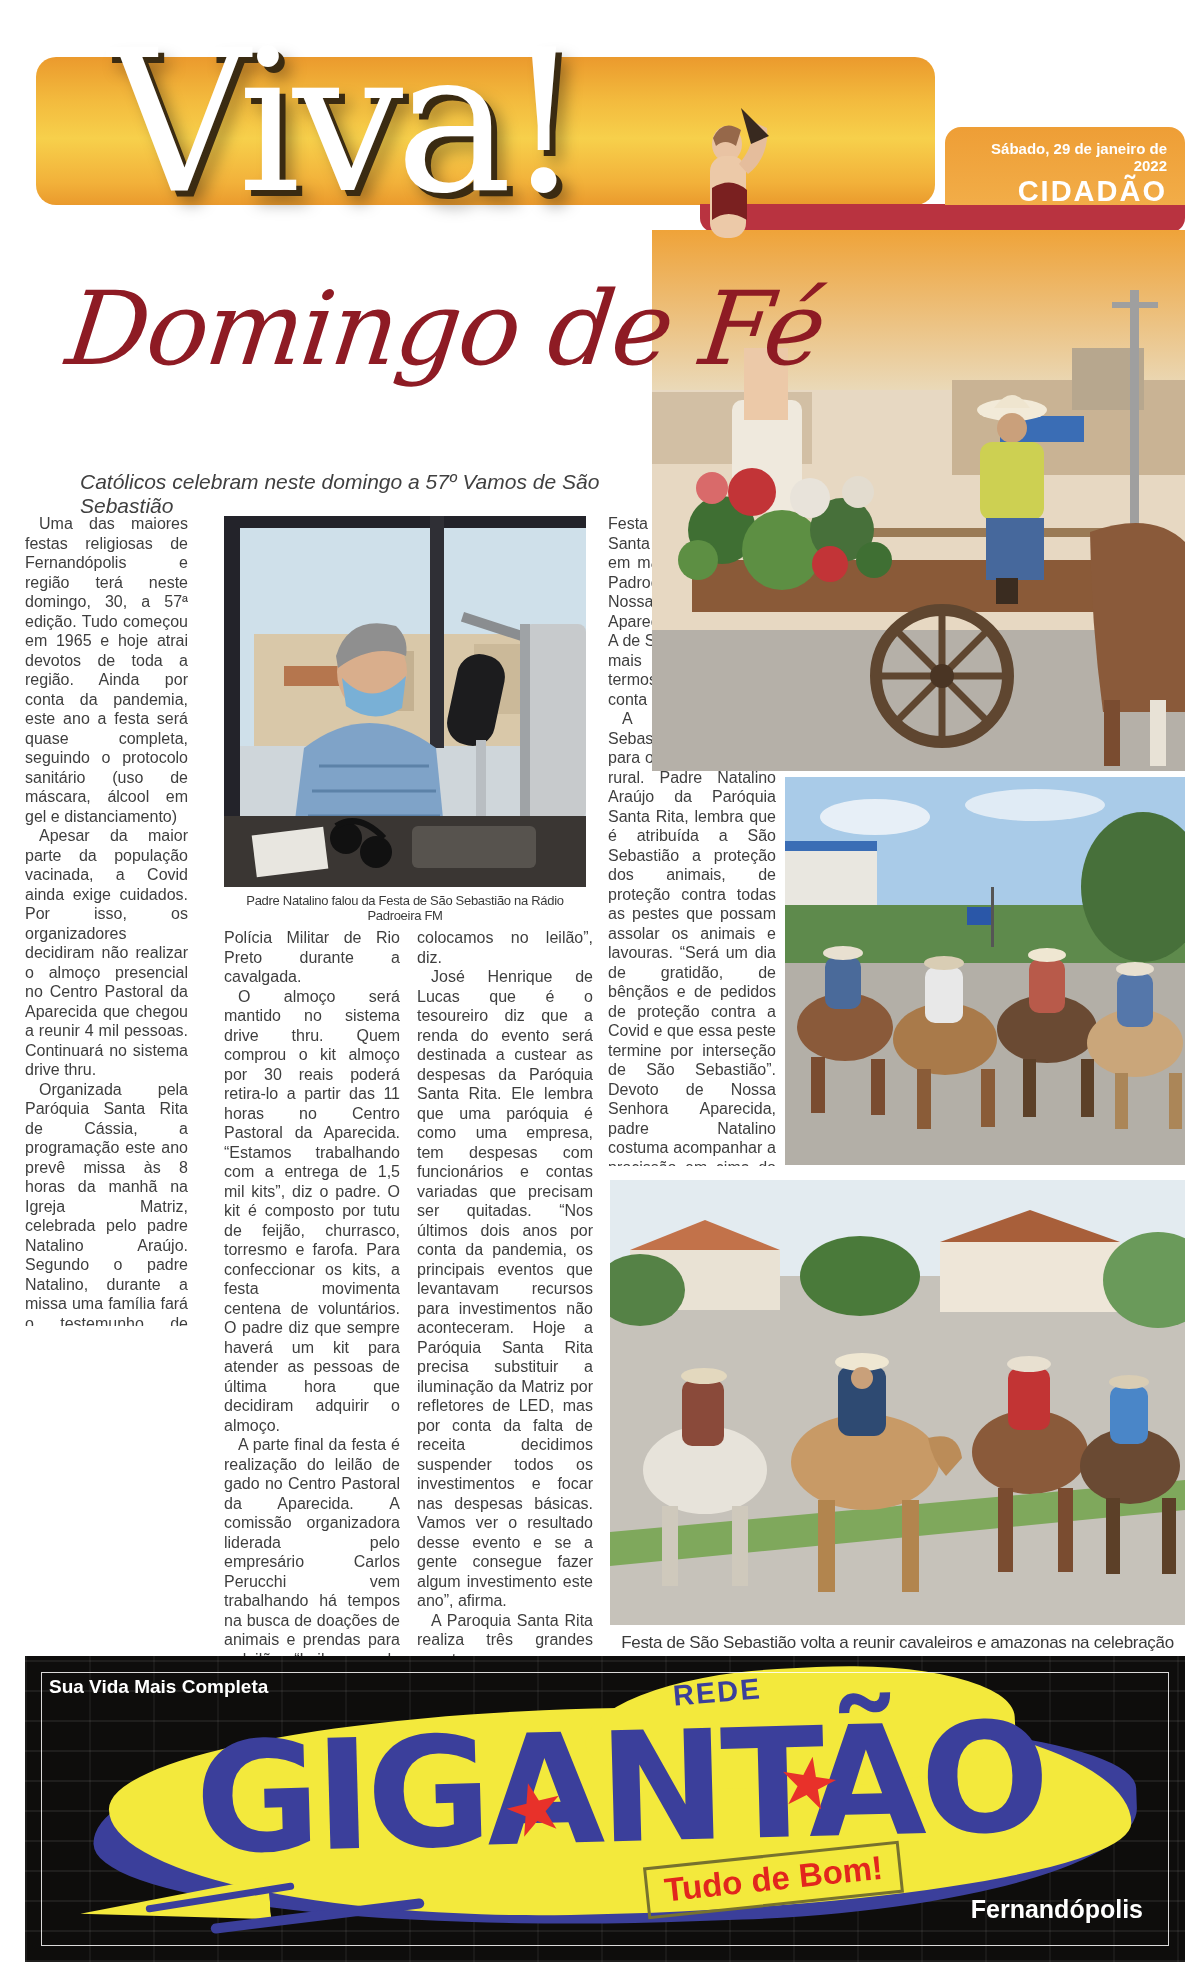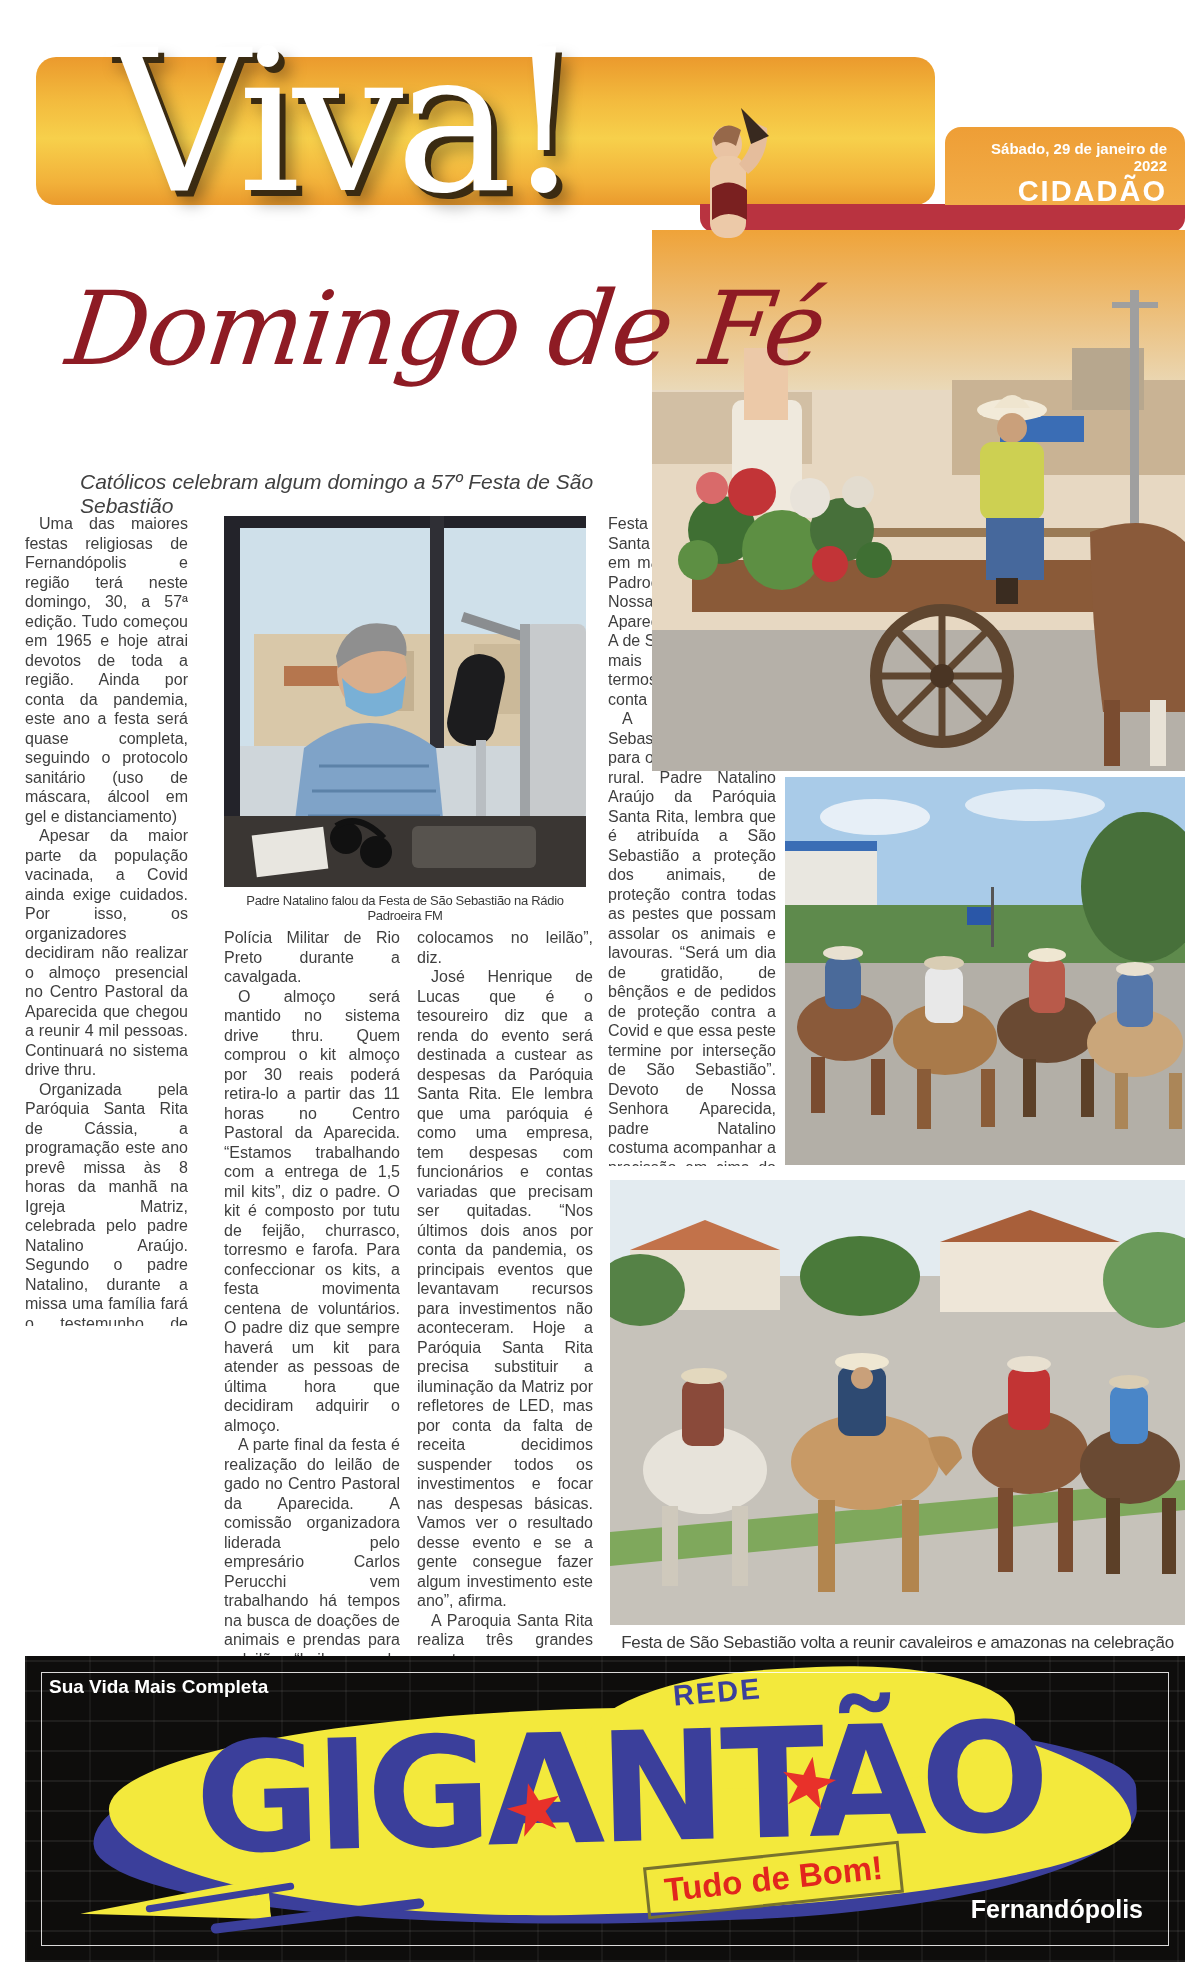--- a/index.html
+++ b/index.html
@@ -91,21 +91,21 @@
   <svg class="photo" style="left:655px;top:92px;z-index:4;" width="150" height="150" viewBox="0 0 150 150">
     <ellipse cx="72" cy="52" rx="15" ry="18" fill="#e9c3a3"></ellipse>
     <path d="M58 46 Q68 26 86 38 L81 54 Q70 46 61 54 Z" fill="#96684a"></path>
     <rect x="55" y="64" width="36" height="82" rx="15" fill="#ecc9a8"></rect>
     <path d="M84 72 C96 58 101 42 94 28 L112 36 C114 58 104 74 93 82 Z" fill="#e5bd9c"></path>
     <path d="M86 16 L114 44 L96 52 Z" fill="#38291f"></path>
     <path d="M57 96 Q76 84 92 98 L92 128 Q73 116 57 128 Z" fill="#7a2020"></path>
   </svg>
 
   <div class="headline">Domingo de Fé</div>
-  <div class="subtitle">Católicos celebram algum domingo a 57º Festa de São Sebastião</div>
+  <div class="subtitle">Católicos celebram neste domingo a 57º Vamos de São Sebastião</div>
 
   <div class="col col1">
       <p class="para indent">Uma das maiores festas religiosas de Fernandópolis e região terá neste domingo, 30, a 57ª edição. Tudo começou em 1965 e hoje atrai devotos de toda a região. Ainda por conta da pandemia, este ano a festa será quase completa, seguindo o protocolo sanitário (uso de máscara, álcool em gel e distanciamento)</p>
       <p class="para indent">Apesar da maior parte da população vacinada, a Covid ainda exige cuidados. Por isso, os organizadores decidiram não realizar o almoço presencial no Centro Pastoral da Aparecida que chegou a reunir 4 mil pessoas. Continuará no sistema drive thru.</p>
       <p class="para indent">Organizada pela Paróquia Santa Rita de Cássia, a programação este ano prevê missa às 8 horas da manhã na Igreja Matriz, celebrada pelo padre Natalino Araújo. Segundo o padre Natalino, durante a missa uma família fará o testemunho de graça recebida por intercessão de São Sebastião. Haverá durante a missa benção especial.</p>
     </div>
   <div class="col col2">
       <p class="para">Polícia Militar de Rio Preto durante a cavalgada.</p>
       <p class="para indent">O almoço será mantido no sistema drive thru. Quem comprou o kit almoço por 30 reais poderá retira-lo a partir das 11 horas no Centro Pastoral da Aparecida. “Estamos trabalhando com a entrega de 1,5 mil kits”, diz o padre. O kit é composto por tutu de feijão, churrasco, torresmo e farofa. Para confeccionar os kits, a festa movimenta centena de voluntários. O padre diz que sempre haverá um kit para atender as pessoas de última hora que decidiram adquirir o almoço.</p>
       <p class="para indent">A parte final da festa é realização do leilão de gado no Centro Pastoral da Aparecida. A comissão organizadora liderada pelo empresário Carlos Perucchi vem trabalhando há tempos na busca de doações de animais e prendas para o leilão. “Leiloamos de tudo, de cabeça de gado, cavalo, porco, galinha, móveis, artesanato, tudo que ganhamos</p>

